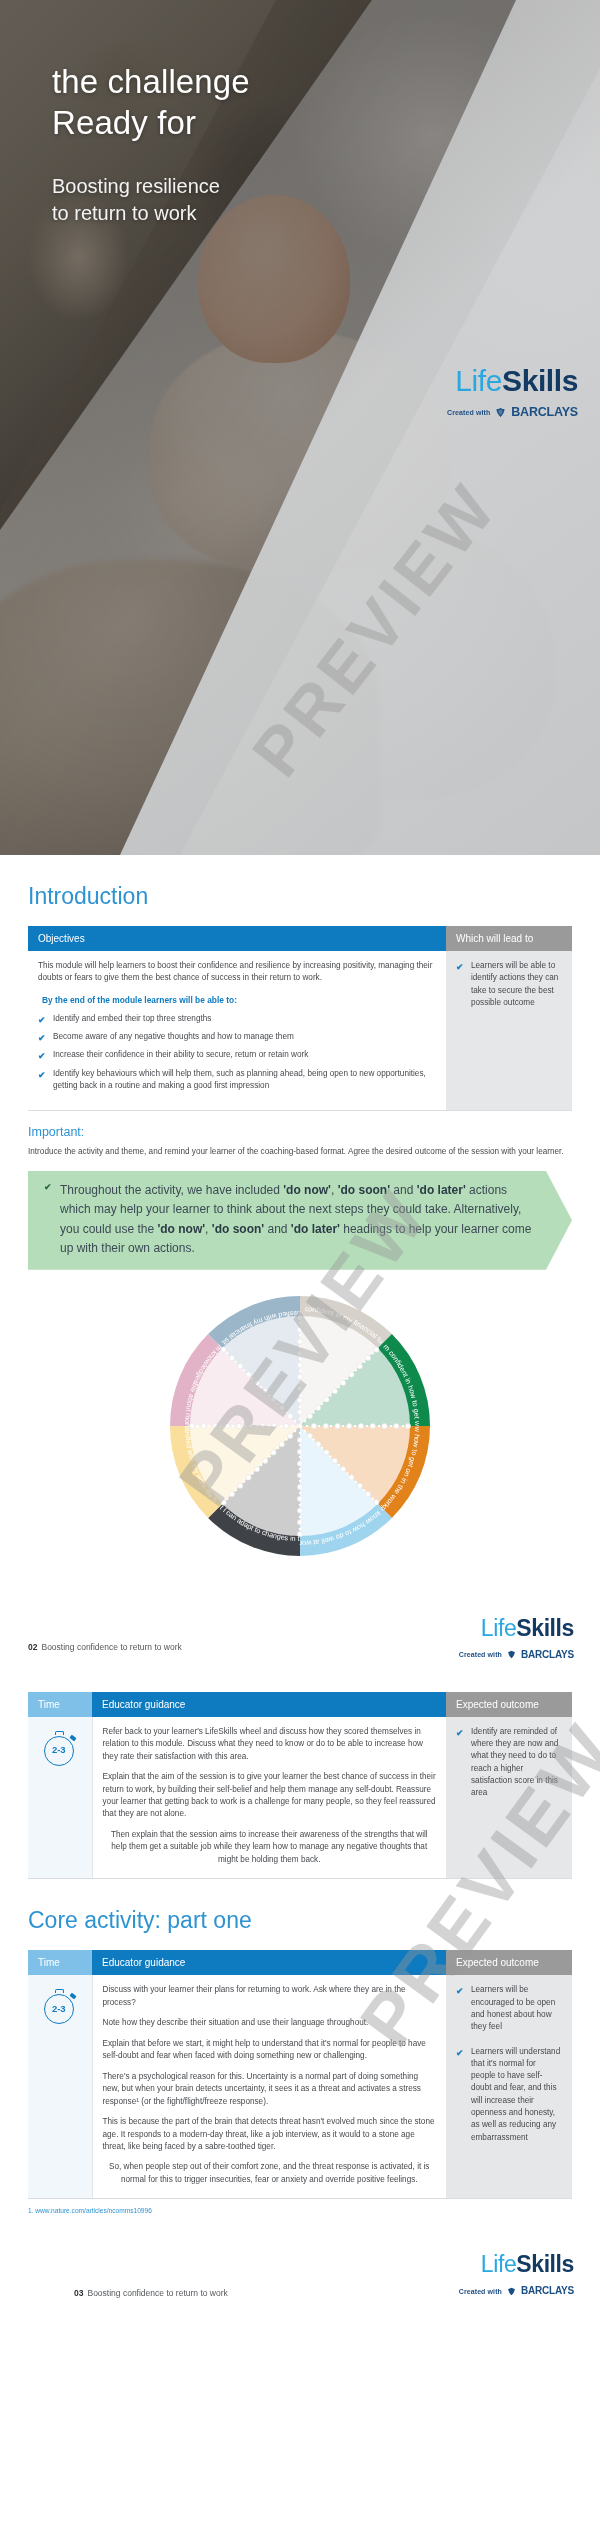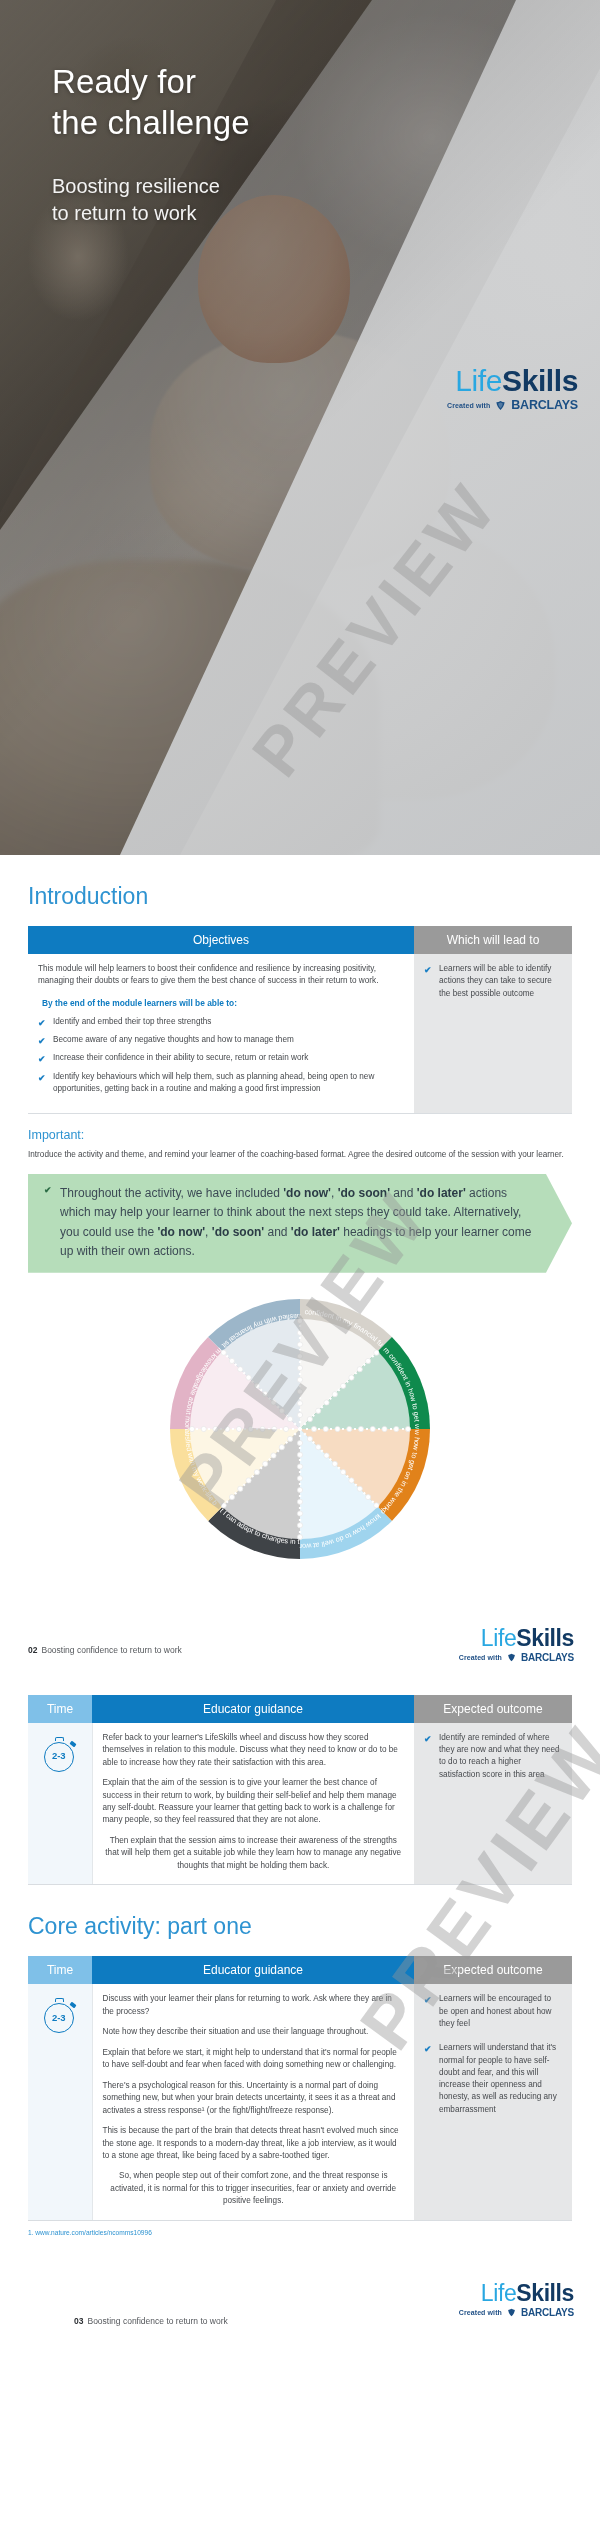--- a/index.html
+++ b/index.html
@@ -108,21 +108,21 @@
     font-weight: 400;
     text-shadow: 0 1px 4px rgba(0,0,0,.35);
   }
 
   
   .ls-lockup { text-align: right; line-height: 1; }
   .ls-word { font-size: 30px; font-weight: 400; letter-spacing: -.4px; white-space: nowrap; }
   .ls-life { color: #29a7e1; }
   .ls-skills { color: #123a63; font-weight: 700; }
   .ls-created {
-    margin-top: 3px;
+    margin-top: 10px;
     font-size: 7.5px; color: #1f4f85; font-weight: 700;
     display: flex; align-items: center; justify-content: flex-end; gap: 5px;
     white-space: nowrap;
   }
   .ls-created .cw { font-size: 7px; font-weight: 600; color: #1f4f85; letter-spacing: .1px; }
   .ls-eagle { width: 11px; height: 11px; display: inline-block; }
   .ls-barclays { font-size: 12.5px; font-weight: 700; color: #1b4f84; letter-spacing: -.2px; }
 
   .hero-logo { position: absolute; right: 22px; top: 366px; }
 
@@ -146,30 +146,30 @@
   h2.sec-title {
     color: #2e93d1;
     font-size: 23px;
     font-weight: 400;
     margin: 28px 0 16px 0;
   }
 
   
   .tbl { width: 100%; border-collapse: collapse; table-layout: fixed; }
   .tbl th {
-    text-align: center;
+    text-align: left;
     font-weight: 400;
     color: #ffffff;
-    font-size: 12px;
+    font-size: 10px;
     padding: 7px 10px;
     vertical-align: middle;
   }
   .th-time   { background: #7fc0e8; width: 64px; }
   .th-guide  { background: #0e7bc1; }
-  .th-grey   { background: #9a9a9a; width: 158px; }
+  .th-grey   { background: #9a9a9a; width: 126px; }
   .th-blue   { background: #0e7bc1; }
   .tbl td {
     vertical-align: top;
     font-size: 8.2px;
     line-height: 1.52;
     color: #46494d;
     padding: 9px 10px 12px 10px;
   }
   .td-time  { background: #f2f7fb; }
   .td-main  { background: #ffffff; }
@@ -279,22 +279,22 @@
   <div class="mom-hair"></div>
   <div class="rug"></div>
   <div class="baby-body"></div>
   <div class="baby-head"></div>
   <div class="hero-bg-dark"></div>
   <div class="hero-bg-dark2"></div>
   <div class="hero-diag"></div>
   <div class="hero-inner-shade"></div>
 
   <div class="hero-title">
+    <div>the challenge</div>
     <div>Ready for</div>
-    <div>the challenge</div>
   </div>
   <div class="hero-sub">
     <div>Boosting resilience</div>
     <div>to return to work</div>
   </div>
 
   <div class="hero-logo ls-lockup">
     <div class="ls-word"><span class="ls-life">Life</span><span class="ls-skills">Skills</span></div>
     <div class="ls-created">
       <span class="cw">Created with</span>
@@ -577,21 +577,21 @@
         </tr>
       </tbody>
     </table>
 
     <div class="footnote">1. www.nature.com/articles/ncomms10996</div>
   </div>
 
   <div class="wm" style="left:300px; top:150px; font-size:74px; transform:rotate(-54deg);">PREVIEW</div>
 
   <div class="pg-footer" style="height:100px;">
-    <div class="pg-num" style="bottom:14px;padding-left:46px;">
+    <div class="pg-num" style="bottom:20px;padding-left:46px;">
       <b>03</b><span>Boosting confidence to return to work</span>
     </div>
     <div class="ls-lockup" style="bottom:22px;">
       <div class="ls-word"><span class="ls-life">Life</span><span class="ls-skills">Skills</span></div>
       <div class="ls-created">
         <span class="cw">Created with</span>
         <span class="ls-eagle"><svg viewBox="0 0 24 24" width="9" height="9">
               <path fill="#1b4f84" d="M12 2c3 2 6 3 9 3-1 7-4 12-9 17C7 17 4 12 3 5c3 0 6-1 9-3z"></path>
             </svg></span>
         <span class="ls-barclays">BARCLAYS</span>

